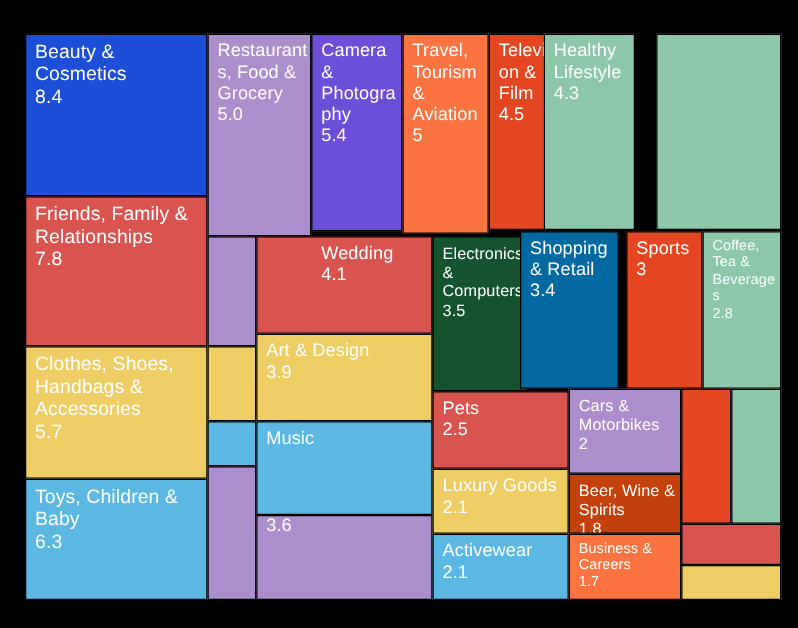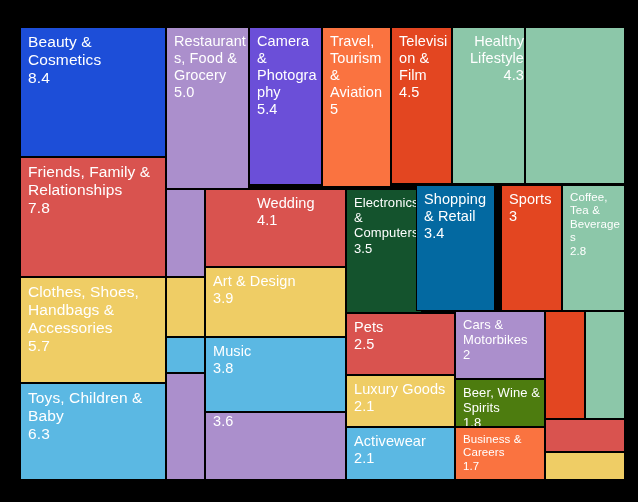--- a/index.html
+++ b/index.html
@@ -78,36 +78,35 @@
       <span class="tlabel tval">5.4</span>
     </div>
     <div class="tile sz-md" style="left: 322px; top: 27px; width: 69px; height: 160px; background: rgb(250, 115, 64);">
       <span class="tlabel tname">Travel, Tourism &amp; Aviation</span>
       <span class="tlabel tval">5</span>
     </div>
     <div class="tile sz-md" style="left: 391px; top: 27px; width: 61px; height: 157px; background: rgb(227, 70, 33);">
       <span class="tlabel tname">Television &amp; Film</span>
       <span class="tlabel tval">4.5</span>
     </div>
-    <div class="tile sz-md" style="left: 452px; top: 27px; width: 73px; height: 157px; background: rgb(140, 199, 169); text-align: right;">
+    <div class="tile sz-md" style="left: 435px; top: 27px; width: 73px; height: 157px; background: rgb(140, 199, 169);">
       <span class="tlabel tname">Healthy Lifestyle</span>
       <span class="tlabel tval">4.3</span>
     </div>
     <div class="tile sz-md" style="left: 525px; top: 27px; width: 100px; height: 157px; background: rgb(140, 199, 169);"></div>
     <div class="tile sz-md" style="left: 205px; top: 189px; width: 141px; height: 78px; background: rgb(217, 83, 79); padding-left: 44px;">
       <span class="tlabel tname">Wedding</span>
       <span class="tlabel tval">4.1</span>
     </div>
     <div class="tile sz-md" style="left: 205px; top: 267px; width: 141px; height: 70px; background: rgb(239, 205, 101);">
       <span class="tlabel tname">Art &amp; Design</span>
       <span class="tlabel tval">3.9</span>
     </div>
     <div class="tile sz-md" style="left: 205px; top: 337px; width: 141px; height: 75px; background: rgb(91, 184, 227);">
       <span class="tlabel tname">Music</span>
-      <span class="tlabel tval">3.8</span>
     </div>
     <div class="tile sz-md" style="left: 205px; top: 412px; width: 141px; height: 68px; background: rgb(171, 143, 204);">
       <span class="tlabel tval">3.6</span>
     </div>
     <div class="tile sz-xs" style="left: 166px; top: 189px; width: 39px; height: 88px; background: rgb(171, 143, 204);"></div>
     <div class="tile sz-xs" style="left: 166px; top: 277px; width: 39px; height: 60px; background: rgb(239, 205, 101);"></div>
     <div class="tile sz-xs" style="left: 166px; top: 337px; width: 39px; height: 36px; background: rgb(91, 184, 227);"></div>
     <div class="tile sz-xs" style="left: 166px; top: 373px; width: 39px; height: 107px; background: rgb(171, 143, 204);"></div>
     <div class="tile sz-sm" style="left: 346px; top: 189px; width: 76px; height: 124px; background: #14532d;">
       <span class="tlabel tname">Electronics &amp; Computers</span>
@@ -130,21 +129,21 @@
       <span class="tlabel tval">2.5</span>
     </div>
     <div class="tile sz-sm" style="left: 455px; top: 311px; width: 90px; height: 68px; background: rgb(171, 143, 204);">
       <span class="tlabel tname">Cars &amp; Motorbikes</span>
       <span class="tlabel tval">2</span>
     </div>
     <div class="tile sz-md" style="left: 346px; top: 375px; width: 109px; height: 52px; background: rgb(239, 205, 101);">
       <span class="tlabel tname">Luxury Goods</span>
       <span class="tlabel tval">2.1</span>
     </div>
-    <div class="tile sz-sm" style="left: 455px; top: 379px; width: 90px; height: 48px; background: #4d7c0f;">
+    <div class="tile sz-sm" style="left: 455px; top: 379px; width: 90px; height: 48px; background: #c2410c;">
       <span class="tlabel tname">Beer, Wine &amp; Spirits</span>
       <span class="tlabel tval">1.8</span>
     </div>
     <div class="tile sz-md" style="left: 346px; top: 427px; width: 109px; height: 53px; background: rgb(91, 184, 227);">
       <span class="tlabel tname">Activewear</span>
       <span class="tlabel tval">2.1</span>
     </div>
     <div class="tile sz-xs" style="left: 455px; top: 427px; width: 90px; height: 53px; background: rgb(250, 115, 64);">
       <span class="tlabel tname">Business &amp; Careers</span>
       <span class="tlabel tval">1.7</span>

